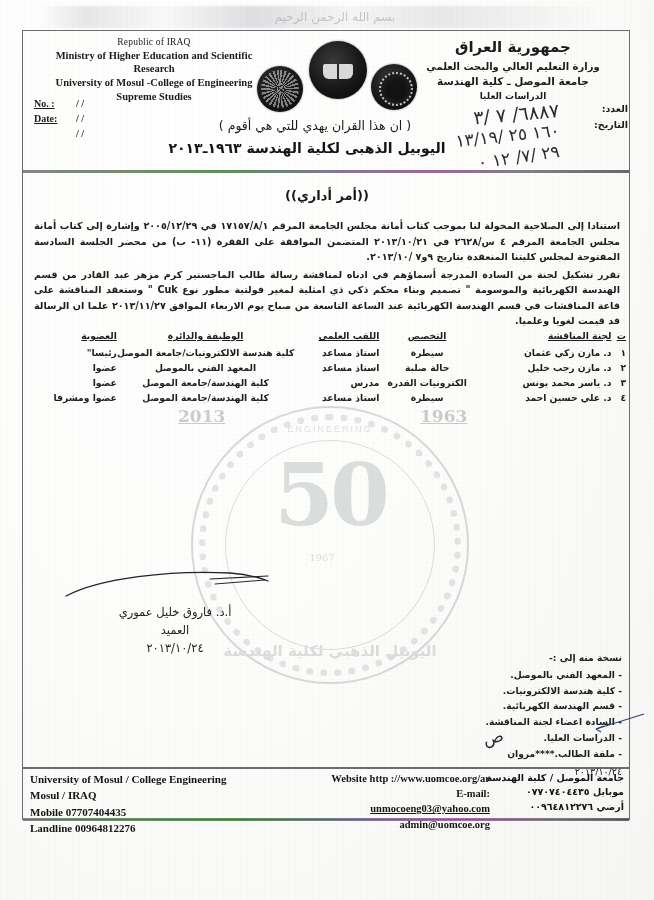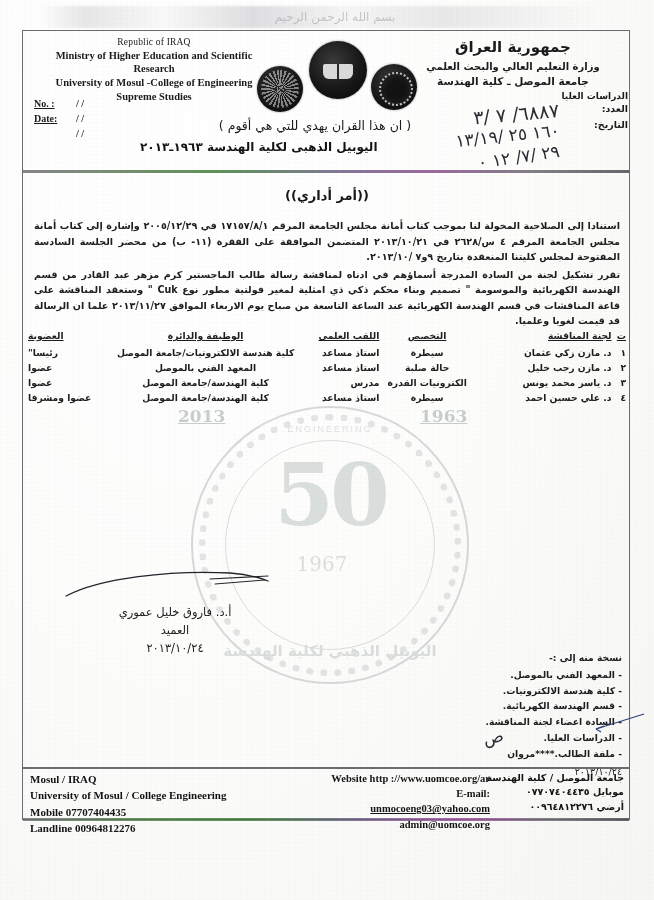--- a/index.html
+++ b/index.html
@@ -132,21 +132,21 @@
     text-align: center;
     direction: rtl;
     font-family: "DejaVu Sans", sans-serif;
     font-weight: bold;
     color: #1b1b1b;
     line-height: 1.52;
   }
   .hdr-ar .a1 { font-size: 15px; }
   .hdr-ar .a2 { font-size: 10px; }
   .hdr-ar .a3 { font-size: 10.5px; }
-  .hdr-ar .a4 { font-size: 9px; text-align: right; }
+  .hdr-ar .a4 { font-size: 9px; }
 
   .hdr-ar-meta {
     position: absolute;
     right: 26px; top: 101px;
     width: 120px;
     direction: rtl;
     text-align: right;
     font-family: "DejaVu Sans", sans-serif;
     font-weight: bold;
     font-size: 9.5px;
@@ -222,27 +222,27 @@
     left: 150px; top: 118px;
     width: 330px;
     text-align: center;
     direction: rtl;
     font-family: "DejaVu Sans", serif;
     font-size: 12.5px;
     color: #1b1b1b;
   }
   .jubilee-line {
     position: absolute;
-    left: 140px; top: 140px;
+    left: 132px; top: 140px;
     width: 350px;
-    text-align: left;
+    text-align: center;
     direction: rtl;
     font-family: "DejaVu Sans", serif;
     font-weight: bold;
-    font-size: 12px;
+    font-size: 14px;
     color: #141414;
   }
 
   
   .order-title {
     position: absolute;
     left: 0; top: 188px;
     width: 654px;
     text-align: center;
     direction: rtl;
@@ -286,21 +286,21 @@
     font-size: 9.2px;
     font-weight: bold;
     padding: 2px 0;
     white-space: nowrap;
   }
   .col-idx  { width: 16px;  text-align: right; }
   .col-name { width: 150px; text-align: right; }
   .col-spec { width: 100px; text-align: center; }
   .col-rank { width: 92px;  text-align: right; }
   .col-dept { width: 168px; text-align: center; }
-  .col-role { width: 96px;  text-align: left; }
+  .col-role { width: 96px;  text-align: right; }
 
   
   .seal {
     position: absolute;
     left: 185px; top: 400px;
     width: 290px; height: 290px;
     opacity: 0.30;
     pointer-events: none;
   }
   .seal .ring-out {
@@ -328,21 +328,21 @@
     font-size: 86px;
     line-height: 1;
     color: #8b9a94;
     letter-spacing: -4px;
   }
   .seal .year-mid {
     position: absolute;
     left: 0; right: 16px; top: 152px;
     text-align: center;
     font-family: "DejaVu Serif", serif;
-    font-size: 20px;
+    font-size: 10px;
     color: #8b9a94;
   }
   .seal .ar-bottom {
     position: absolute;
     left: 0; right: 0; bottom: 30px;
     text-align: center;
     direction: rtl;
     font-family: "DejaVu Sans", sans-serif;
     font-weight: bold;
     font-size: 15px;
@@ -606,22 +606,22 @@
     <div>- ملفة الطالب.****مروان</div>
     <div class="date-line">٢٠١٣/١٠/٢٤</div>
   </div>
   <div class="copies-mark">ص</div>
   <svg class="copies-arrow" viewBox="0 0 80 22">
     <path d="M78,3 L30,18" fill="none" stroke="#2f3d7a" stroke-width="1.1"></path>
     <path d="M30,18 L38,15 M30,18 L35,21" fill="none" stroke="#2f3d7a" stroke-width="1.1"></path>
   </svg>
 
   <div class="foot-en">
+    <div>University of Mosul / College Engineering</div>
     <div>Mosul / IRAQ</div>
-    <div>University of Mosul / College Engineering</div>
     <div>Mobile 07707404435</div>
     <div>Landline 00964812276</div>
   </div>
 
   <div class="foot-mid">
     <div>
       <span>Website</span>
       <span>http ://www.uomcoe.org/ar</span>
     </div>
     <div>E-mail:</div>

